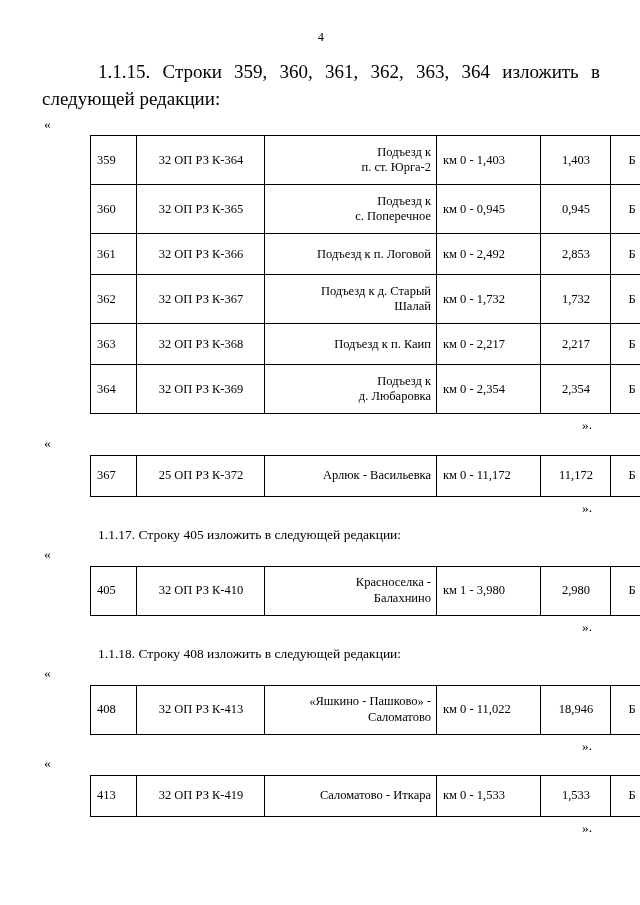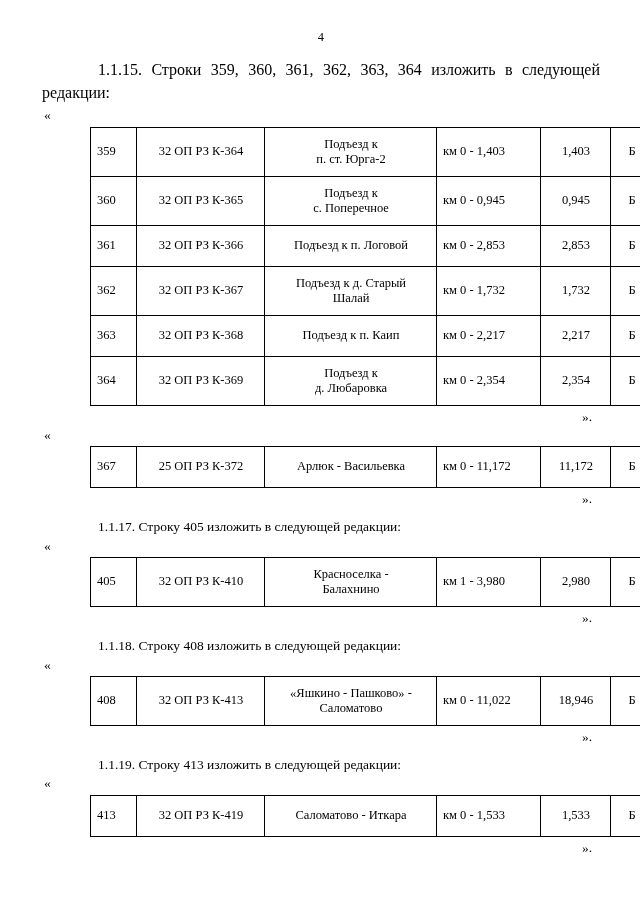--- a/index.html
+++ b/index.html
@@ -21,21 +21,21 @@
     padding: 30px 40px 20px 42px;
     position: relative;
   }
   .page-number {
     text-align: center;
     font-size: 12.5px;
     margin: 0 0 14px 0;
     letter-spacing: 0.2px;
   }
   .para {
-    font-size: 16px;
+    font-size: 19px;
     line-height: 1.42;
     text-align: justify;
     margin: 0 0 2px 0;
   }
   .para .indent {
     display: inline-block;
     width: 56px;
   }
   .quote-open {
     font-size: 13.5px;
@@ -68,21 +68,21 @@
     text-align: left;
     padding-left: 2px;
     padding-right: 2px;
   }
   td.c-code {
     width: 116px;
     text-align: center;
   }
   td.c-name {
     width: 160px;
-    text-align: center;
+    text-align: right;
   }
   td.c-km {
     width: 92px;
     text-align: left;
   }
   td.c-len {
     width: 58px;
     text-align: center;
   }
   td.c-cat {
@@ -137,21 +137,21 @@
             <span class="two-line">с. Поперечное</span>
           </td>
         <td class="c-km">км 0 - 0,945</td>
         <td class="c-len">0,945</td>
         <td class="c-cat">Б</td>
       </tr>
       <tr class="row-short">
         <td class="c-num">361</td>
         <td class="c-code">32 ОП РЗ К-366</td>
         <td class="c-name">Подъезд к п. Логовой</td>
-        <td class="c-km">км 0 - 2,853</td>
+        <td class="c-km">км 0 - 2,492</td>
         <td class="c-len">2,853</td>
         <td class="c-cat">Б</td>
       </tr>
       <tr class="row-tall">
         <td class="c-num">362</td>
         <td class="c-code">32 ОП РЗ К-367</td>
         <td class="c-name">
             <span class="two-line">Подъезд к д. Старый</span>
             <span class="two-line">Шалай</span>
           </td>
@@ -228,21 +228,20 @@
             <span class="two-line">Саломатово</span>
           </td>
         <td class="c-km">км 0 - 11,022</td>
         <td class="c-len">18,946</td>
         <td class="c-cat">Б</td>
       </tr>
     </tbody>
   </table>
   <p class="quote-close">».</p>
 
-  <p class="heading-line"><span class="indent"></span><span>1.1.19. Строку 413 изложить в следующей редакции:</span></p>
   <p class="quote-open">«</p>
   <table class="doc-table">
     <tbody>
       <tr class="row-short">
         <td class="c-num">413</td>
         <td class="c-code">32 ОП РЗ К-419</td>
         <td class="c-name">Саломатово - Иткара</td>
         <td class="c-km">км 0 - 1,533</td>
         <td class="c-len">1,533</td>
         <td class="c-cat">Б</td>

